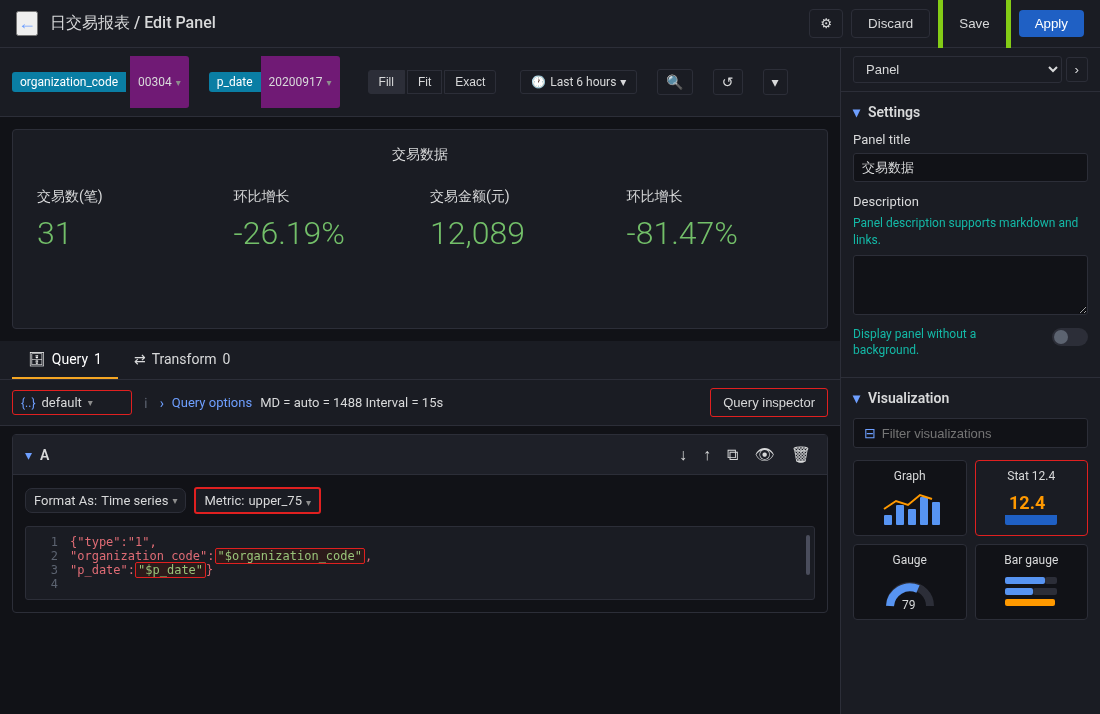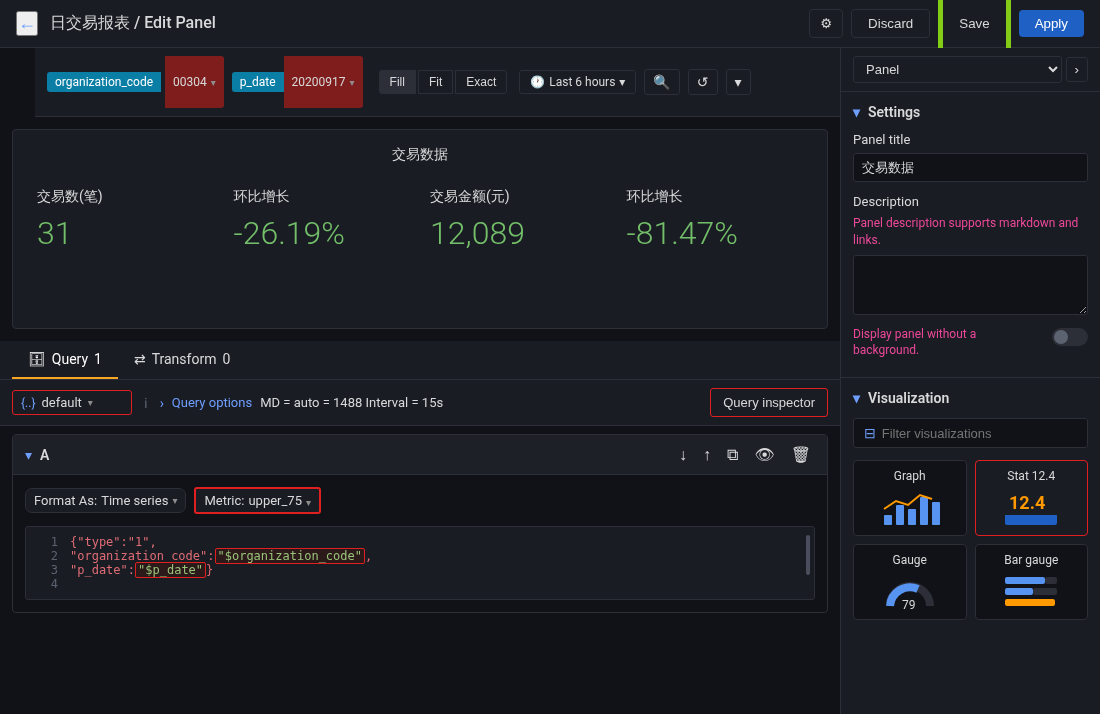--- a/index.html
+++ b/index.html
@@ -15,24 +15,24 @@
     .save-btn { background: transparent; border: 5px solid #84cc16; border-radius: 4px; color: #d8d9da; padding: 22px 16px; cursor: pointer; }
     .apply-btn { background: #1f60c4; border: none; border-radius: 4px; color: #fff; padding: 6px 16px; cursor: pointer; font-weight: 500; }
 
     
     .main { display: flex; height: calc(714px - 48px); }
 
     
     .left-panel { flex: 1; display: flex; flex-direction: column; overflow: hidden; }
 
     
-    .toolbar { display: flex; align-items: center; padding: 8px 12px; gap: 8px; background: #1a1c23; border-bottom: 1px solid #2c2e38; flex-wrap: wrap; margin-left: 35px; }
+    .toolbar { display: flex; align-items: center; padding: 8px 12px; gap: 20px; background: #1a1c23; border-bottom: 1px solid #2c2e38; flex-wrap: wrap; }
     .filter-tag { display: flex; align-items: center; gap: 4px; }
     .filter-label { background: #0a7ea4; color: #fff; padding: 3px 8px; border-radius: 3px 0 0 3px; font-size: 12px; }
-    .filter-value { background: #7f1d1d; color: #d8d9da; padding: 19px 8px; border-radius: 0 3px 3px 0; font-size: 12px; cursor: pointer; display: flex; align-items: center; gap: 4px; }
+    .filter-value { background: #701a75; color: #d8d9da; padding: 19px 8px; border-radius: 0 3px 3px 0; font-size: 12px; cursor: pointer; display: flex; align-items: center; gap: 4px; }
     .time-group { display: flex; align-items: center; gap: 2px; margin-left: 8px; }
     .time-btn { background: transparent; border: 1px solid #2c2e38; padding: 4px 10px; color: #d8d9da; cursor: pointer; font-size: 12px; }
     .time-btn.active { background: #2c2e38; }
     .time-btn:first-child { border-radius: 3px 0 0 3px; }
     .time-btn:last-child { border-radius: 0 3px 3px 0; }
     .time-range { display: flex; align-items: center; gap: 4px; border: 1px solid #2c2e38; border-radius: 3px; padding: 4px 10px; cursor: pointer; font-size: 12px; margin-left: 4px; }
     .icon-btn { background: transparent; border: 1px solid #2c2e38; border-radius: 3px; color: #d8d9da; padding: 4px 8px; cursor: pointer; font-size: 14px; }
 
     
     .stats-panel { background: #1a1c23; border: 1px solid #2c2e38; margin: 12px; border-radius: 4px; padding: 16px; min-height: 200px; }
@@ -83,21 +83,21 @@
     .right-panel-header { display: flex; align-items: center; padding: 8px 12px; border-bottom: 1px solid #2c2e38; }
     .panel-select { background: transparent; border: 1px solid #2c2e38; border-radius: 3px; color: #d8d9da; padding: 4px 8px; flex: 1; font-size: 13px; cursor: pointer; }
     .expand-btn { background: transparent; border: 1px solid #2c2e38; border-radius: 3px; color: #d8d9da; padding: 4px 8px; cursor: pointer; margin-left: 4px; }
 
     
     .settings-section { padding: 12px; border-bottom: 1px solid #2c2e38; }
     .section-title { display: flex; align-items: center; gap: 8px; font-size: 14px; font-weight: 600; color: #d8d9da; margin-bottom: 12px; cursor: pointer; }
     .section-arrow { color: #6e9fff; }
     .field-label { font-size: 13px; color: #d8d9da; margin-bottom: 6px; }
     .field-input { background: #111217; border: 1px solid #2c2e38; border-radius: 3px; color: #d8d9da; padding: 6px 8px; width: 100%; font-size: 13px; margin-bottom: 12px; }
-    .field-desc { font-size: 12px; color: #ec4899; margin-bottom: 6px; line-height: 1.4; }
+    .field-desc { font-size: 12px; color: #14b8a6; margin-bottom: 6px; line-height: 1.4; }
     .field-textarea { background: #111217; border: 1px solid #2c2e38; border-radius: 3px; color: #d8d9da; padding: 6px 8px; width: 100%; font-size: 13px; min-height: 60px; resize: vertical; }
     .toggle-row { display: flex; align-items: flex-start; gap: 8px; margin-top: 8px; }
     .toggle-label-group { flex: 1; }
     .toggle { width: 36px; height: 18px; background: #2c2e38; border-radius: 9px; position: relative; cursor: pointer; flex-shrink: 0; margin-top: 2px; }
     .toggle-thumb { width: 14px; height: 14px; background: #5c6370; border-radius: 50%; position: absolute; top: 2px; left: 2px; transition: left 0.2s; }
 
     
     .vis-section { padding: 12px; }
     .vis-filter { display: flex; align-items: center; border: 1px solid #2c2e38; border-radius: 3px; padding: 6px 10px; margin-bottom: 12px; gap: 6px; background: #111217; }
     .vis-filter-icon { color: #6e9fff; }

